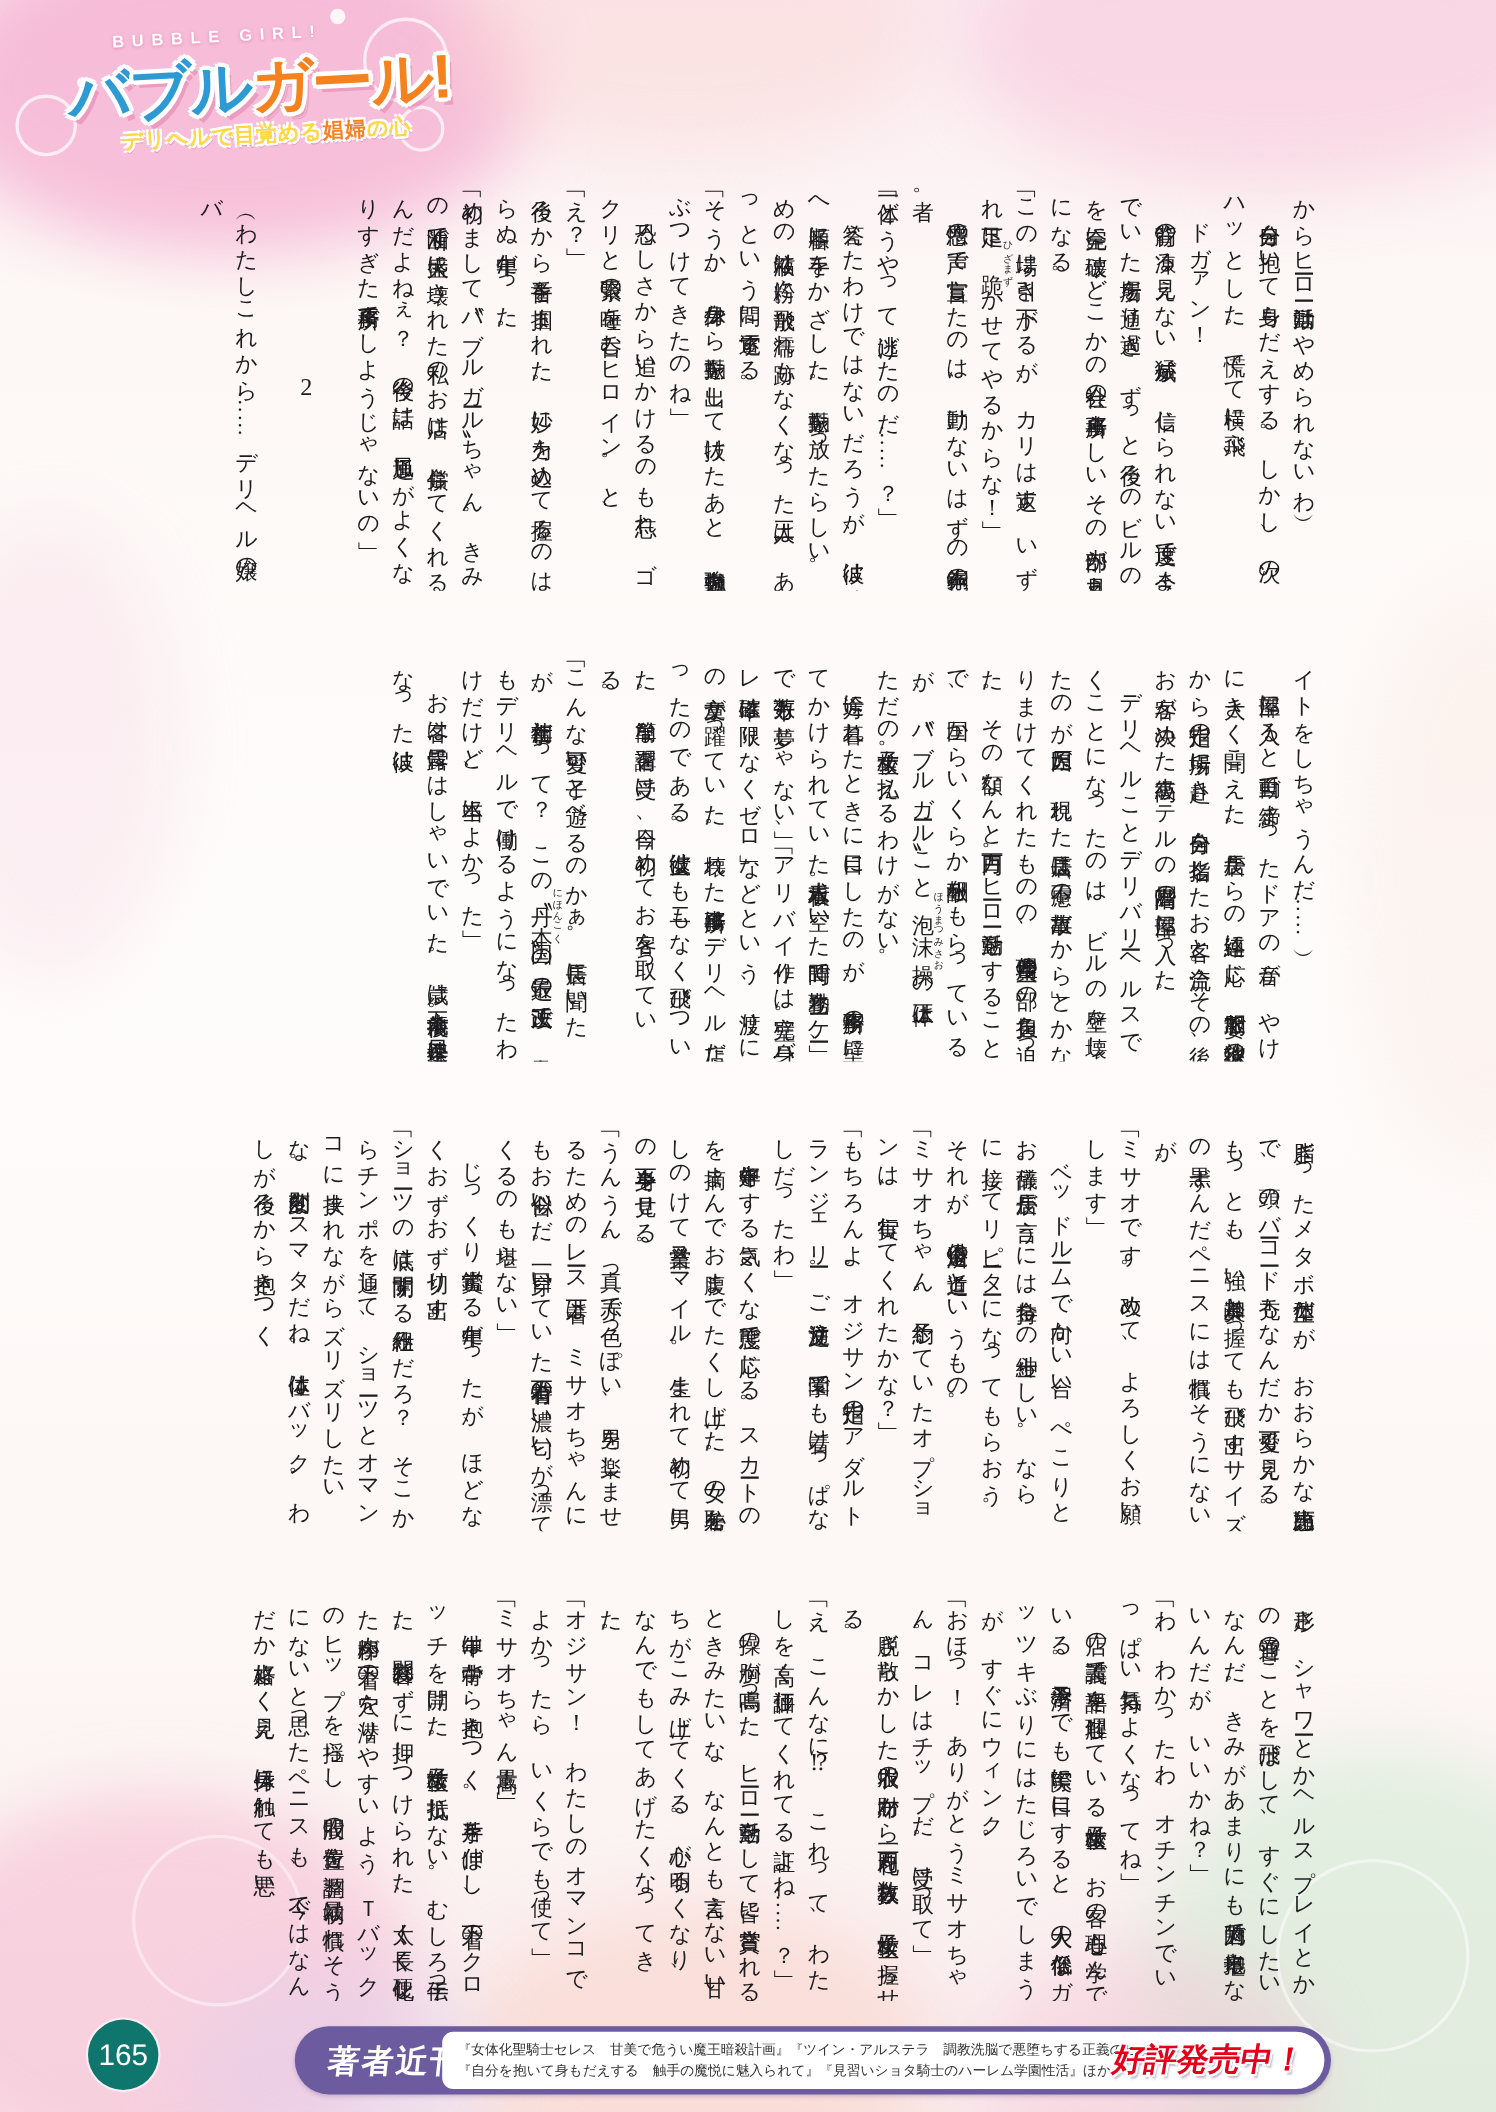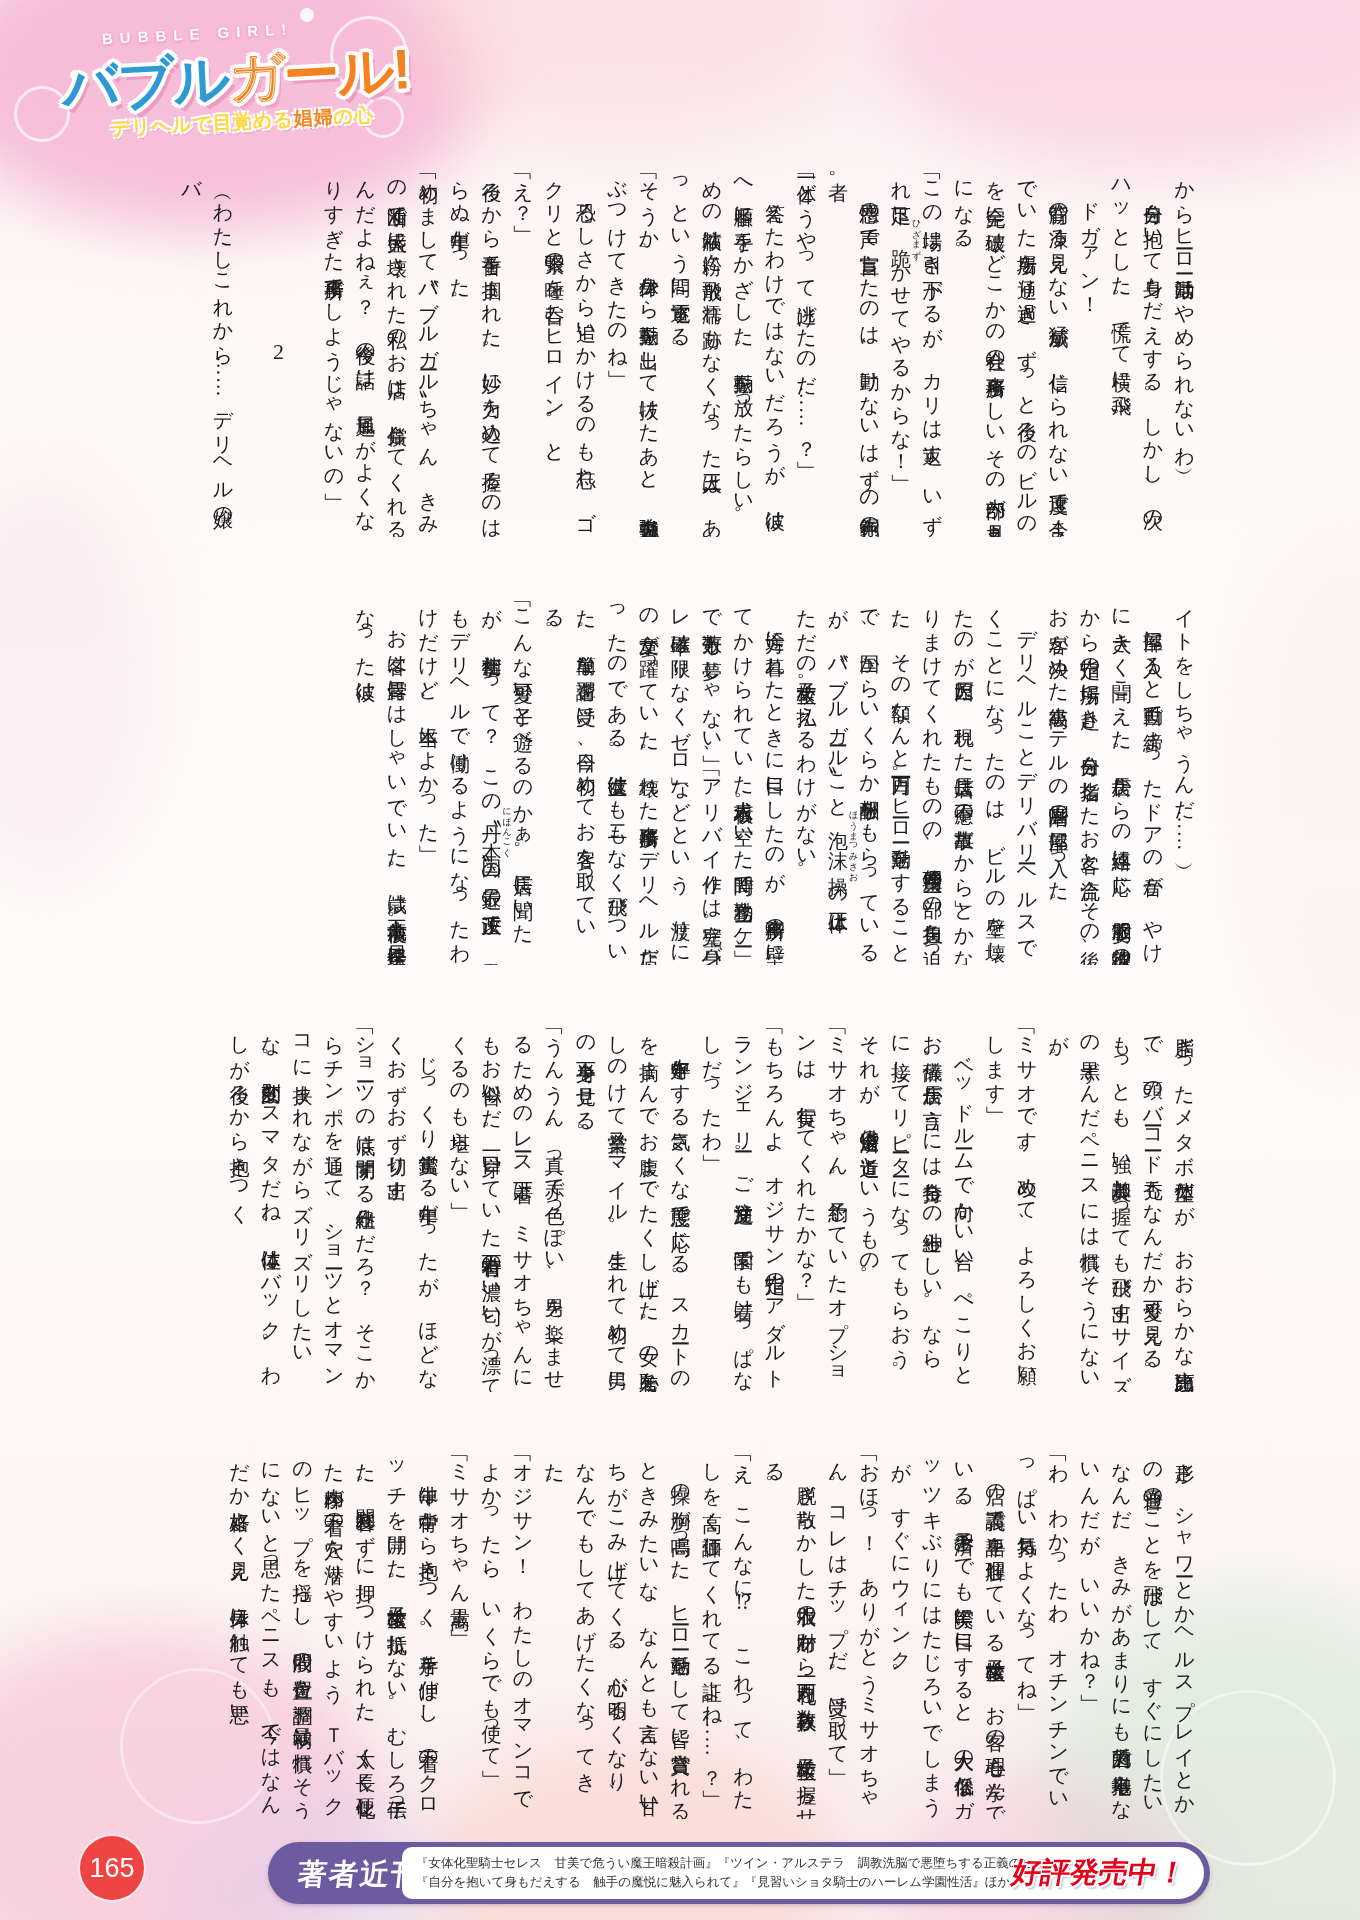--- a/index.html
+++ b/index.html
@@ -54,21 +54,21 @@
   .band p{margin:0;padding:0;}
   .band p.sec{text-orientation:upright;text-align:center;margin:0 24px;font-size:22px;}
   .band rt{font-size:9px;letter-spacing:0;}
   .band1{top:167px;}
   .band2{top:595px;}
   .band3{top:1022px;}
   .band4{top:1449px;}
 
   
   .pagenum{position:absolute;left:80px;top:1836px;width:64px;height:64px;border-radius:50%;
-    background:#ef4444;color:#fff;display:flex;align-items:center;justify-content:center;
+    background:#0f766e;color:#fff;display:flex;align-items:center;justify-content:center;
     font-size:27px;font-family:"Liberation Sans",sans-serif;box-shadow:0 0 0 2px rgba(255,255,255,.6);}
   .pubbar{position:absolute;left:268px;top:1842px;width:942px;height:62px;background:#6c5c9f;
     border-radius:31px;box-shadow:0 2px 4px rgba(90,60,120,.25);}
   .publabel{position:absolute;left:30px;top:13px;color:#fff;font-size:29px;font-weight:900;
     font-family:"Liberation Sans",sans-serif;transform:skewX(-6deg);letter-spacing:2px;white-space:nowrap;}
   .worksbox{position:absolute;left:134px;top:5px;right:6px;bottom:5px;background:#fff;
     border-radius:10px 26px 26px 10px;display:flex;align-items:center;}
   .workslines{padding-left:14px;font-family:"Liberation Sans",sans-serif;font-size:12.5px;
     line-height:19px;color:#333;white-space:nowrap;}
   .badge{position:absolute;right:18px;top:50%;transform:translateY(-50%) skewX(-10deg);

